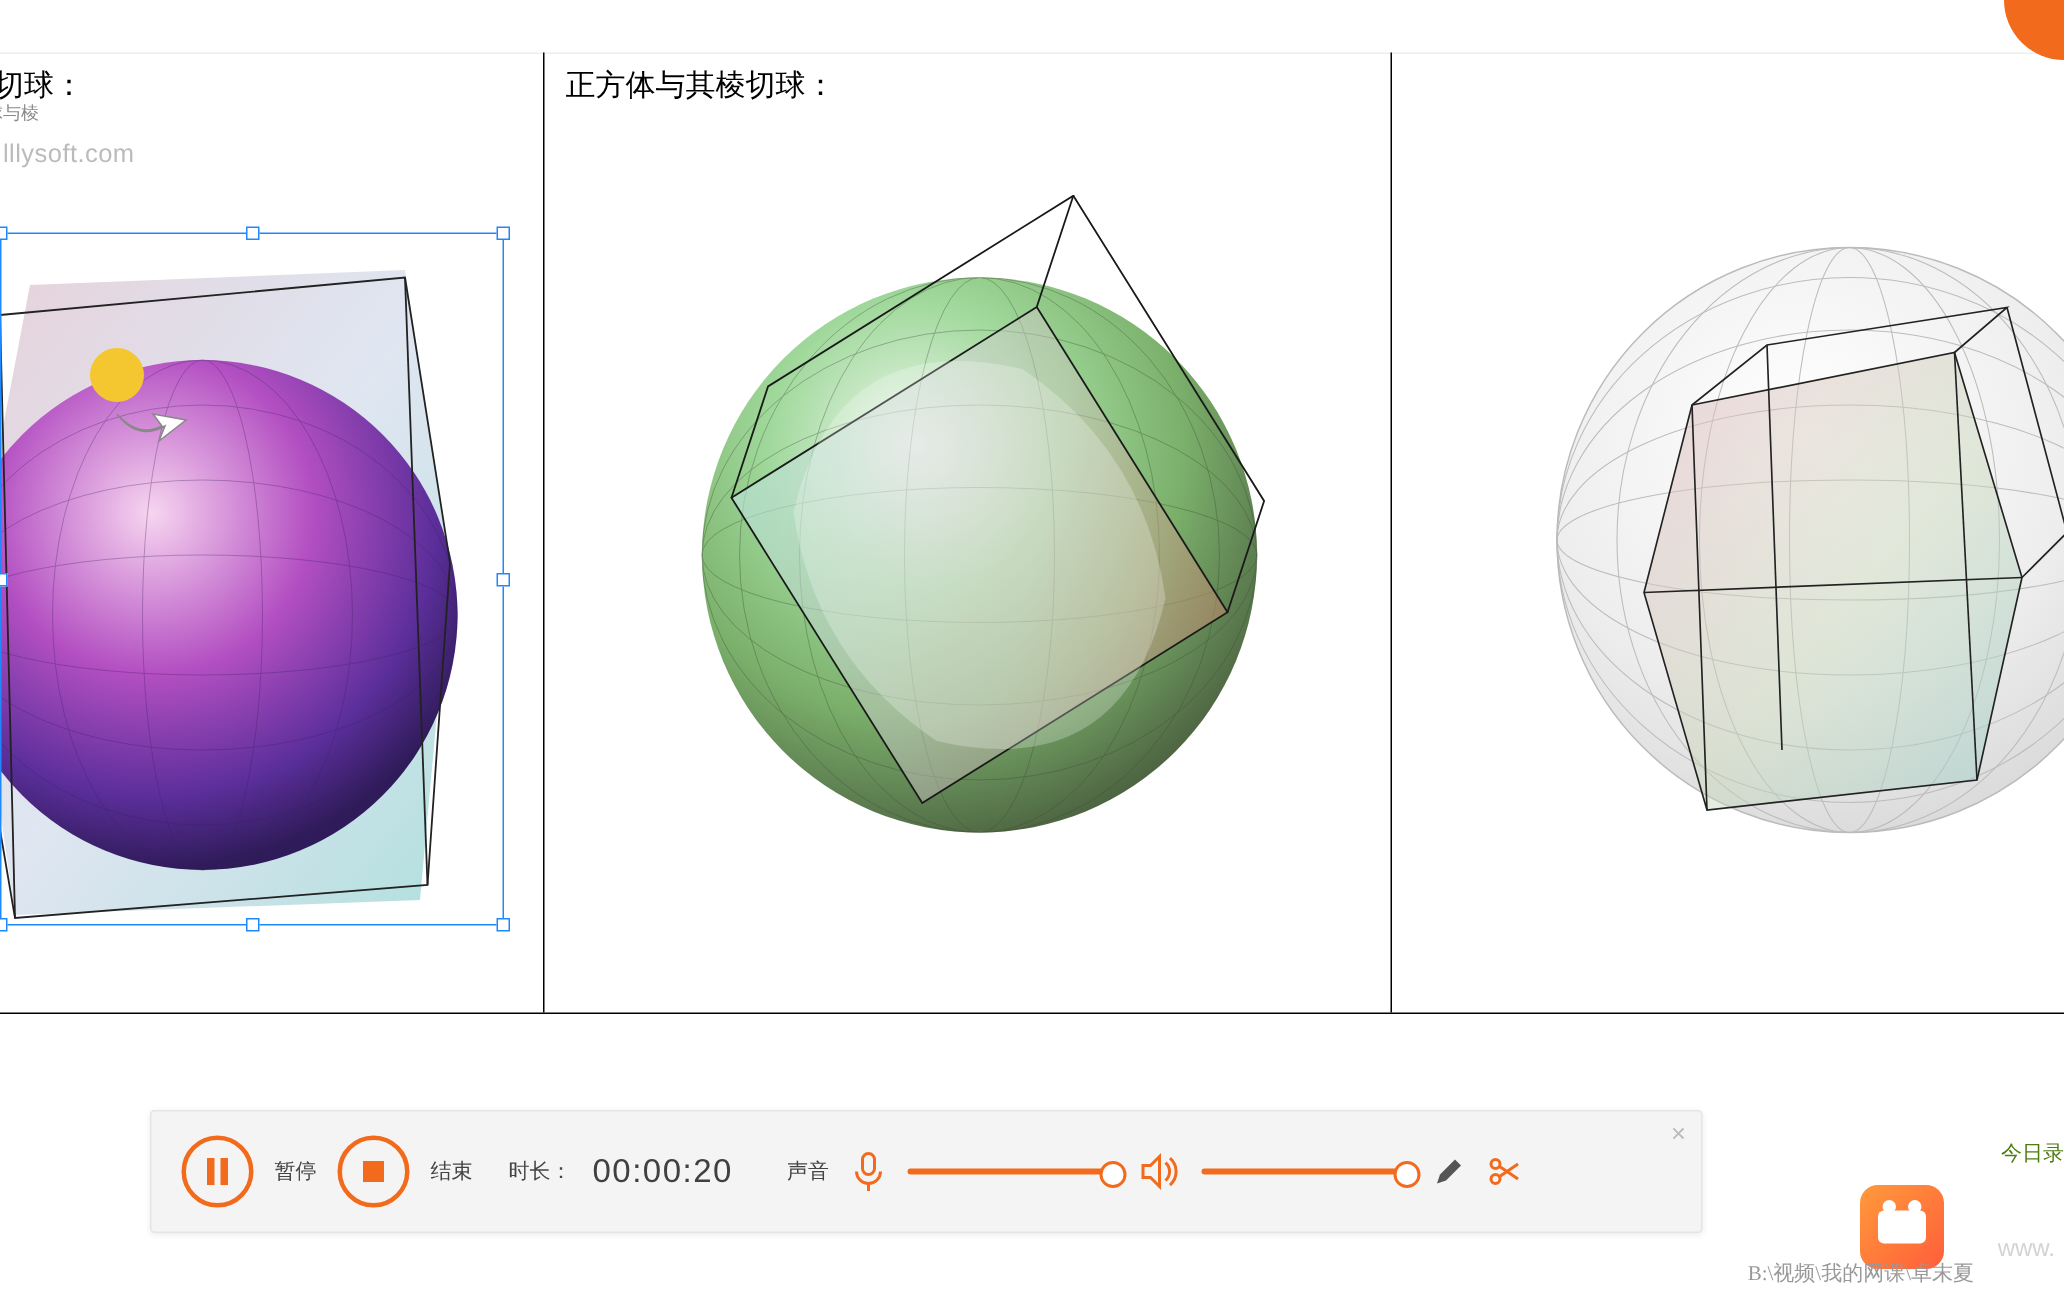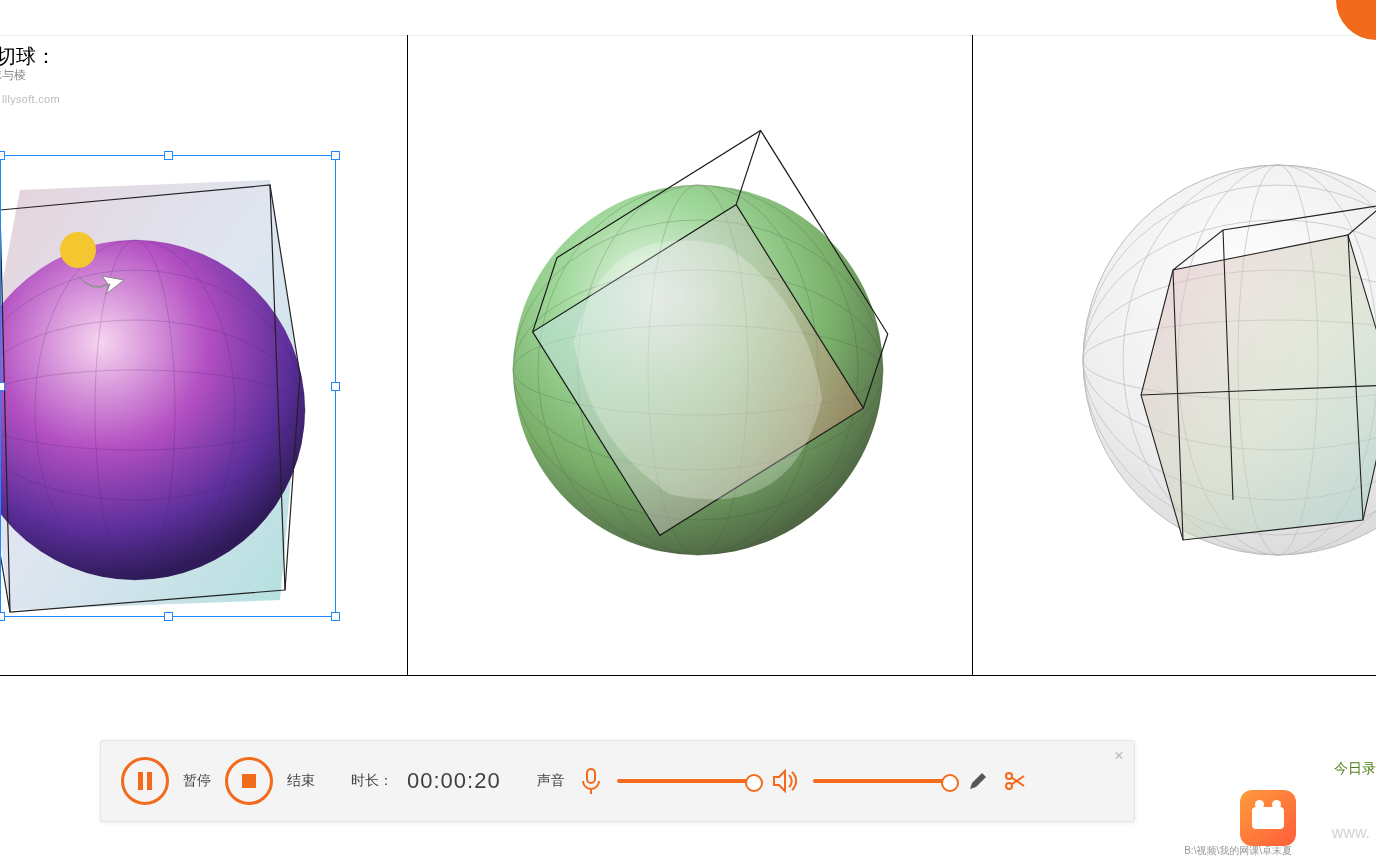--- a/index.html
+++ b/index.html
@@ -1,25 +1,25 @@
 <!DOCTYPE html>
 <html><head>
 <meta charset="utf-8">
 <style>
 html,body{margin:0;padding:0;width:1376px;height:860px;background:#fff;font-family:"Microsoft YaHei","SimSun",sans-serif;overflow:hidden;position:relative}
 .topbar{position:absolute;top:0;left:0;right:0;height:35px;background:#fff;border-bottom:1px solid #eee}
 .orange-arc{position:absolute;top:-40px;right:-40px;width:80px;height:80px;border-radius:50%;background:#f26a1b}
 .content{position:absolute;top:35px;left:0;right:0;height:640px;display:flex}
 .panel{border-right:1px solid #000;position:relative;padding:8px 14px;box-sizing:border-box;overflow:hidden}
-.panel:first-child{width:408px}
+.panel:first-child{width:363px}
 .panel:nth-child(2){width:565px}
 .panel:nth-child(3){flex:1;border-right:none}
 .panel-title{font-size:20px;color:#000;font-family:"SimSun",serif}
 .panel-title.off{margin-left:-18px}
-.watermark{position:absolute;top:58px;left:2px;color:rgba(170,170,170,.8);font-size:11px;font-family:Arial,sans-serif;letter-spacing:.3px}
+.watermark{position:absolute;top:58px;left:2px;color:rgba(170,170,170,.8);font-size:17px;font-family:Arial,sans-serif;letter-spacing:.3px}
 .cropline{position:absolute;top:32px;left:-10px;color:#8a8a8a;font-size:12px}
 .sel-box{position:absolute;border:1.5px solid #1e88ff;top:120px;left:0;width:334px;height:460px}
 .handle{position:absolute;width:7px;height:7px;background:#fff;border:1.5px solid #1e88ff}
 .h-tl{top:-5px;left:-5px}.h-tm{top:-5px;left:calc(50% - 4px)}.h-tr{top:-5px;right:-5px}
 .h-ml{top:calc(50% - 4px);left:-5px}.h-mr{top:calc(50% - 4px);right:-5px}
 .h-bl{bottom:-5px;left:-5px}.h-bm{bottom:-5px;left:calc(50% - 4px)}.h-br{bottom:-5px;right:-5px}
 .fig{position:absolute}
 .bottom-line{position:absolute;top:675px;left:0;right:0;height:1px;background:#000}
 .recorder{position:absolute;left:100px;top:740px;width:1035px;height:82px;background:#f4f4f4;border:1px solid #e5e5e5;border-radius:3px;box-shadow:0 1px 4px rgba(0,0,0,.08);display:flex;align-items:center;padding:0 20px;box-sizing:border-box;gap:14px}
 .rec-close{position:absolute;top:5px;right:10px;color:#bbb;font-size:17px;cursor:pointer}
@@ -31,21 +31,21 @@
 .mic,.spk{color:#f26a1b}
 .slider{position:relative;width:140px;height:4px;background:#f26a1b;border-radius:2px}
 .slider .knob{position:absolute;right:-6px;top:-5px;width:14px;height:14px;border-radius:50%;background:#fff;border:2px solid #f26a1b}
 .pen,.sciss{color:#f26a1b;font-size:22px}
 .pen{color:#555}
 .app-badge{position:absolute;right:80px;bottom:14px;width:56px;height:56px;border-radius:12px;background:linear-gradient(135deg,#ff9a3c,#ff5e3a);display:flex;align-items:center;justify-content:center}
 .cam-body{width:32px;height:22px;background:#fff;border-radius:4px;position:relative}
 .cam-body:before,.cam-body:after{content:"";position:absolute;top:-7px;width:9px;height:9px;border-radius:50%;background:#fff}
 .cam-body:before{left:3px}.cam-body:after{right:3px}
 .side-text{position:absolute;right:0;top:760px;font-size:14px;color:#4d7c0f;writing-mode:horizontal-tb}
-.footer-path{position:absolute;bottom:2px;right:84px;font-size:10px;color:#999;font-family:Liberation Sans, sans-serif}
+.footer-path{position:absolute;bottom:2px;right:60px;font-size:14px;color:#999;font-family:Liberation Serif, serif}
 .wm2{position:absolute;right:6px;bottom:18px;font-size:16px;color:rgba(200,200,200,.8);font-family:Liberation Sans, sans-serif}
 svg{display:block}
 </style>
 </head>
 <body>
 
 <div class="topbar">
   <div class="orange-arc"></div>
 </div>
 
@@ -99,20 +99,21 @@
       <div class="handle h-tr"></div>
       <div class="handle h-ml"></div>
       <div class="handle h-mr"></div>
       <div class="handle h-bl"></div>
       <div class="handle h-bm"></div>
       <div class="handle h-br"></div>
     </div>
   </div>
 
   <div class="panel">
+    <div class="panel-title">正方体与其棱切球：</div>
     <svg class="fig" style="top:95px;left:80px" width="420" height="460" viewBox="0 0 420 460">
       <defs>
         <radialGradient id="sph2" cx="38%" cy="30%" r="75%">
           <stop offset="0%" stop-color="#eef7ee"></stop>
             <stop offset="35%" stop-color="#9fd89a"></stop>
           <stop offset="65%" stop-color="#7bb06b"></stop>
             <stop offset="100%" stop-color="#4a5f3f"></stop>
         </radialGradient>
         <linearGradient id="cube2" x1="0" y1="0" x2="1" y2="1">
           <stop offset="0%" stop-color="#bfe6e0" stop-opacity=".6"></stop>
@@ -197,21 +198,21 @@
         <span></span>
       </span>
   </div>
   <span class="lbl">暂停</span>
 
   <div class="rnd-btn">
     <span class="stop-sq"></span>
   </div>
   <span class="lbl">结束</span>
 
-  <span class="lbl" style="margin-left:22px">时长：</span>
+  <span class="lbl" style="margin-left:10px">时长：</span>
   <span class="timer">00:00:20</span>
 
   <span class="lbl" style="margin-left:22px">声音</span>
 
   <span class="mic">
     <svg width="24" height="28" viewBox="0 0 24 28">
         <rect x="8" y="2" width="8" height="14" rx="4" fill="none" stroke="#f26a1b" stroke-width="2"></rect>
         <path d="M4 14a8 8 0 0 0 16 0M12 22v5" stroke="#f26a1b" stroke-width="2" fill="none"></path>
       </svg>
   </span>

